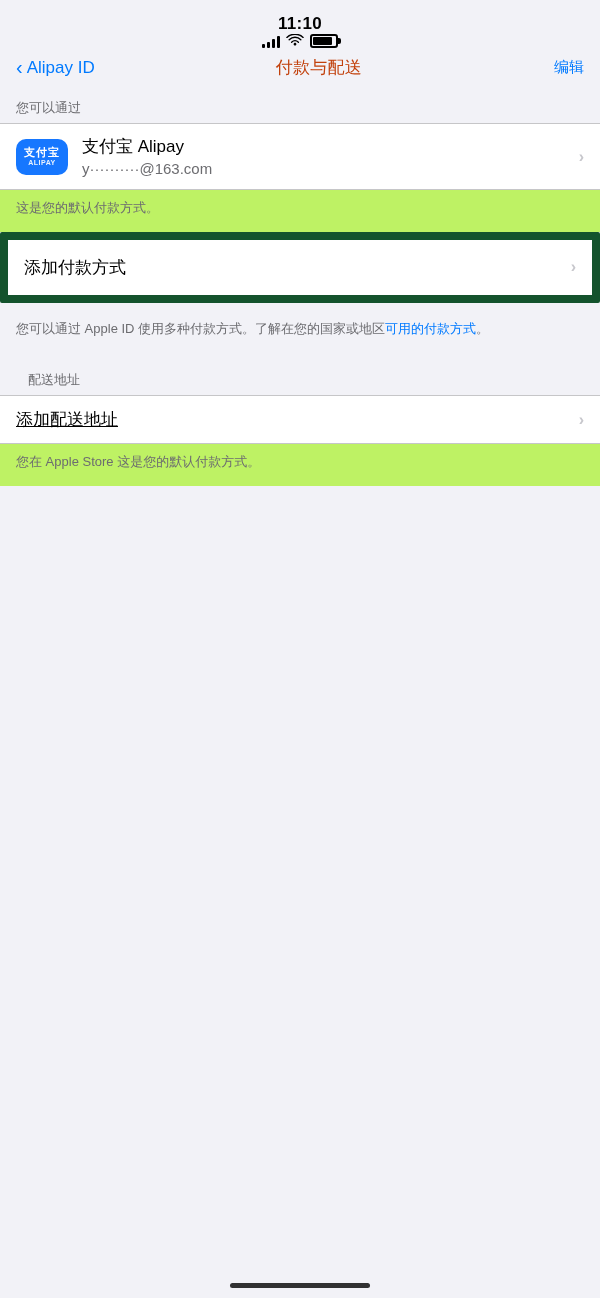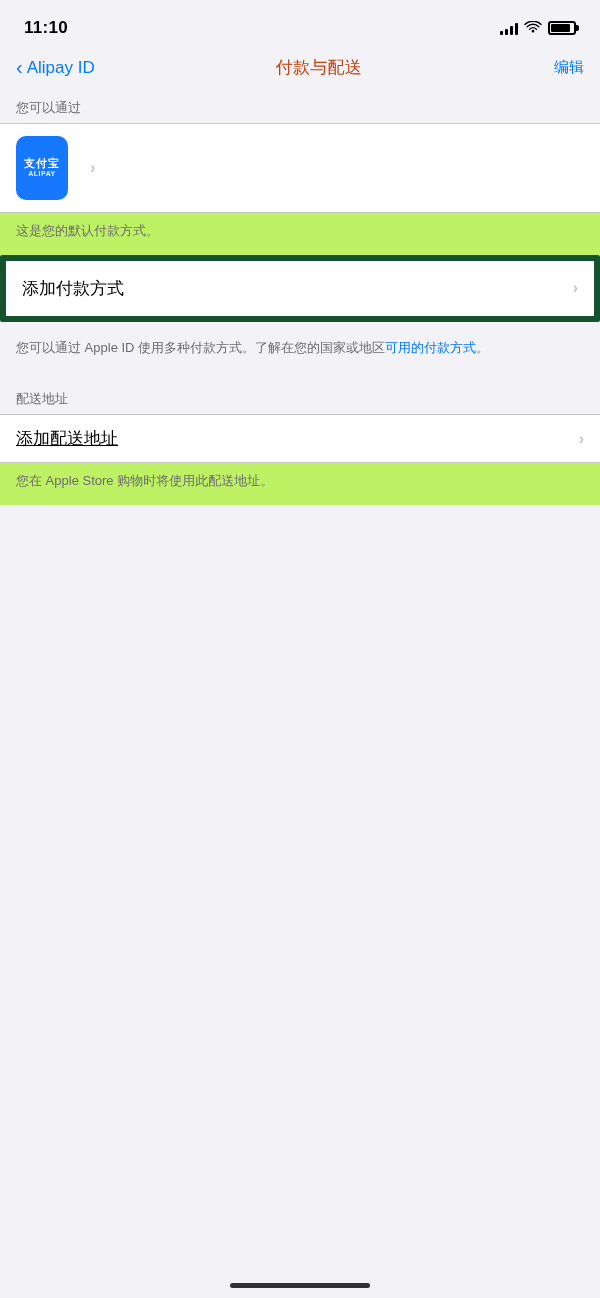--- a/index.html
+++ b/index.html
@@ -15,20 +15,21 @@
     }
 
     
     .status-bar {
       display: flex;
       justify-content: space-between;
       align-items: center;
       padding: 14px 24px 8px 24px;
       background: #f2f2f7;
       height: 50px;
+      flex-direction: column;
     }
 
     .status-time {
       font-size: 17px;
       font-weight: 600;
       color: #000;
       letter-spacing: 0.3px;
     }
 
     .status-icons {
@@ -137,21 +138,21 @@
     .card-row {
       display: flex;
       align-items: center;
       padding: 12px 16px;
       background: #ffffff;
       position: relative;
     }
 
     .alipay-logo {
       width: 52px;
-      height: 64px;
+      height: 36px;
       border-radius: 10px;
       background: #1677ff;
       display: flex;
       flex-direction: column;
       align-items: center;
       justify-content: center;
       margin-right: 14px;
       flex-shrink: 0;
       color: white;
       font-size: 10px;
@@ -210,21 +211,21 @@
       padding: 8px 16px 14px 16px;
       font-size: 13px;
       color: #6c6c70;
       line-height: 1.5;
       background: #bef264;
     }
 
     
     .highlighted-card {
       background: #ffffff;
-      border: 6px solid #14532d;
+      border: 8px solid #14532d;
       border-radius: 2px;
       margin: 0;
     }
 
     .highlighted-row {
       display: flex;
       align-items: center;
       padding: 16px 16px;
       background: #ffffff;
     }
@@ -247,20 +248,21 @@
     .link-text {
       color: #007aff;
     }
 
     
     .shipping-label {
       padding: 18px 1px 6px 16px;
       font-size: 13px;
       color: #6c6c70;
       background: #f2f2f7;
+      margin-left: 12px;
     }
 
     
     .home-indicator {
       position: absolute;
       bottom: 10px;
       left: 50%;
       transform: translateX(-50%);
       width: 140px;
       height: 5px;
@@ -305,20 +307,24 @@
 <div class="section-label">您可以通过</div>
 
 <div class="card-section">
   <div class="card-row">
     <div class="alipay-logo">
       <div class="alipay-logo-inner">
         <span class="alipay-zh">支付宝</span>
         <span class="alipay-en">ALIPAY</span>
       </div>
     </div>
+    <div class="payment-info">
+      <div class="payment-name">支付宝 Alipay</div>
+      <div class="payment-email">y··········@163.com</div>
+    </div>
     <span class="chevron-right">›</span>
   </div>
 </div>
 
 <div class="section-note">这是您的默认付款方式。</div>
 
 <div class="highlighted-card">
   <div class="highlighted-row">
     <span class="highlighted-row-text">添加付款方式</span>
     <span class="chevron-right">›</span>
@@ -331,15 +337,15 @@
 
 <div class="shipping-label">配送地址</div>
 
 <div class="card-section">
   <div class="card-row">
     <span style="flex:1; font-size:17px; color:#000;text-decoration:underline;">添加配送地址</span>
     <span class="chevron-right">›</span>
   </div>
 </div>
 
-<div class="section-note">您在 Apple Store 购物时将使用此配送地址。</div>
+<div class="section-note">您在 Apple Store 这是您的默认付款方式。</div>
 
 <div class="home-indicator"></div>
 
 </body></html>

